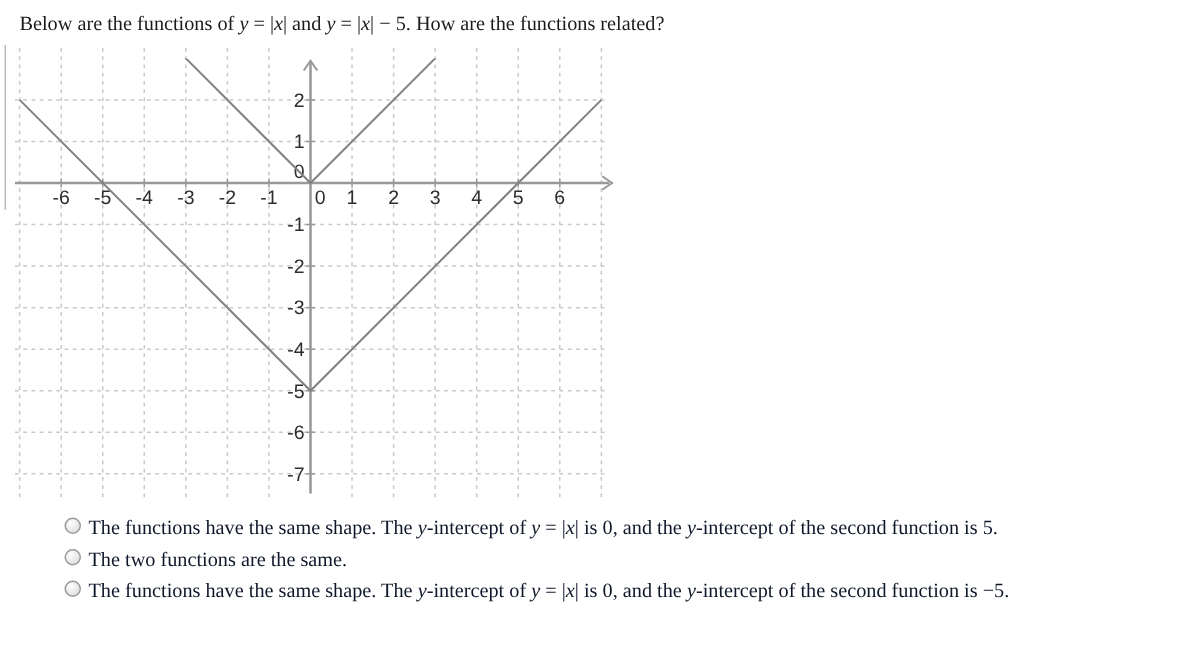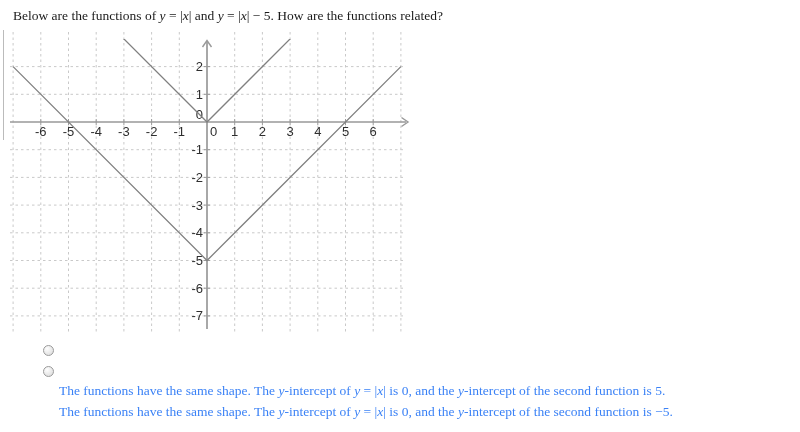--- a/index.html
+++ b/index.html
@@ -25,21 +25,21 @@
   }
   .radio{
     flex:0 0 auto;
     width:11px;height:11px;border-radius:50%;
     border:1px solid #9a9a9a;
     background:radial-gradient(circle at 35% 30%, #fefefe, #d8d8d8);
     margin:4px 5px 0 0;
     box-sizing:border-box;
   }
   .option-text{
-    font-size:13.5px;color:#3b82f6;margin-top:39px;
+    font-size:13.5px;color:#0f172a;
   }
   .option-text i{font-style:italic;}
   .question-title i{font-style:italic;}
 </style>
 </head>
 <body>
 
 <div class="question-title">Below are the functions of <i>y</i> = |<i>x</i>| and <i>y</i> = |<i>x</i>| − 5. How are the functions related?</div>
 
 <div class="graph-wrap">
@@ -126,15 +126,19 @@
     </svg>
 </div>
 
 <div class="options">
   <div class="option-row">
     <span class="radio"></span>
     <span class="option-text">The functions have the same shape. The <i>y</i>-intercept of <i>y</i> = |<i>x</i>| is 0, and the <i>y</i>-intercept of the second function is 5.</span>
   </div>
   <div class="option-row">
     <span class="radio"></span>
+    <span class="option-text">The two functions are the same.</span>
+  </div>
+  <div class="option-row">
+    <span class="radio"></span>
     <span class="option-text">The functions have the same shape. The <i>y</i>-intercept of <i>y</i> = |<i>x</i>| is 0, and the <i>y</i>-intercept of the second function is −5.</span>
   </div>
 </div>
 
 </body></html>

